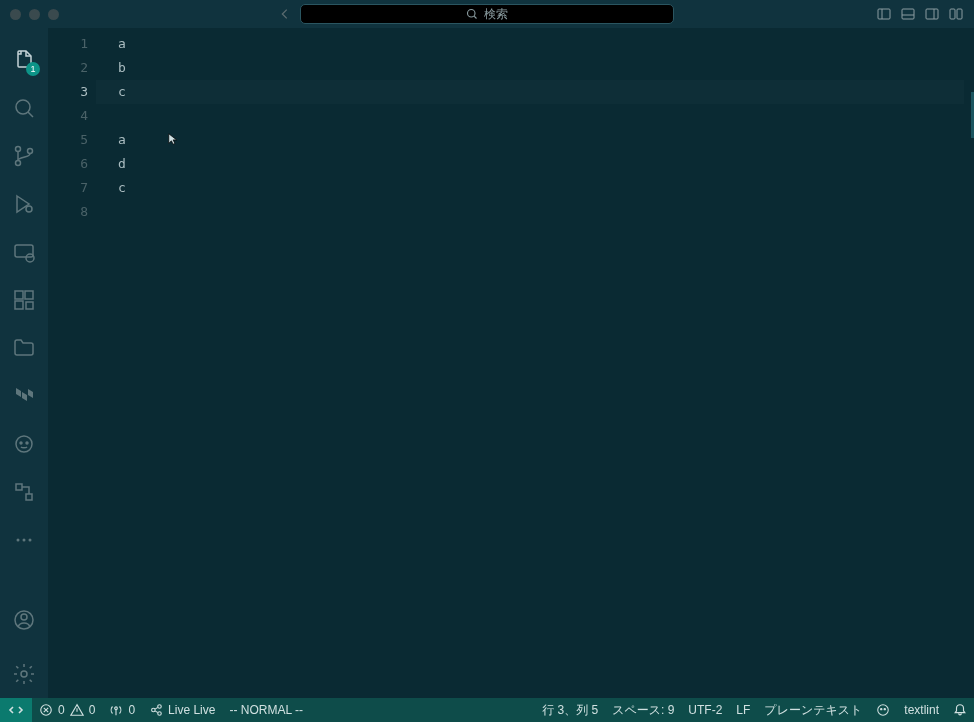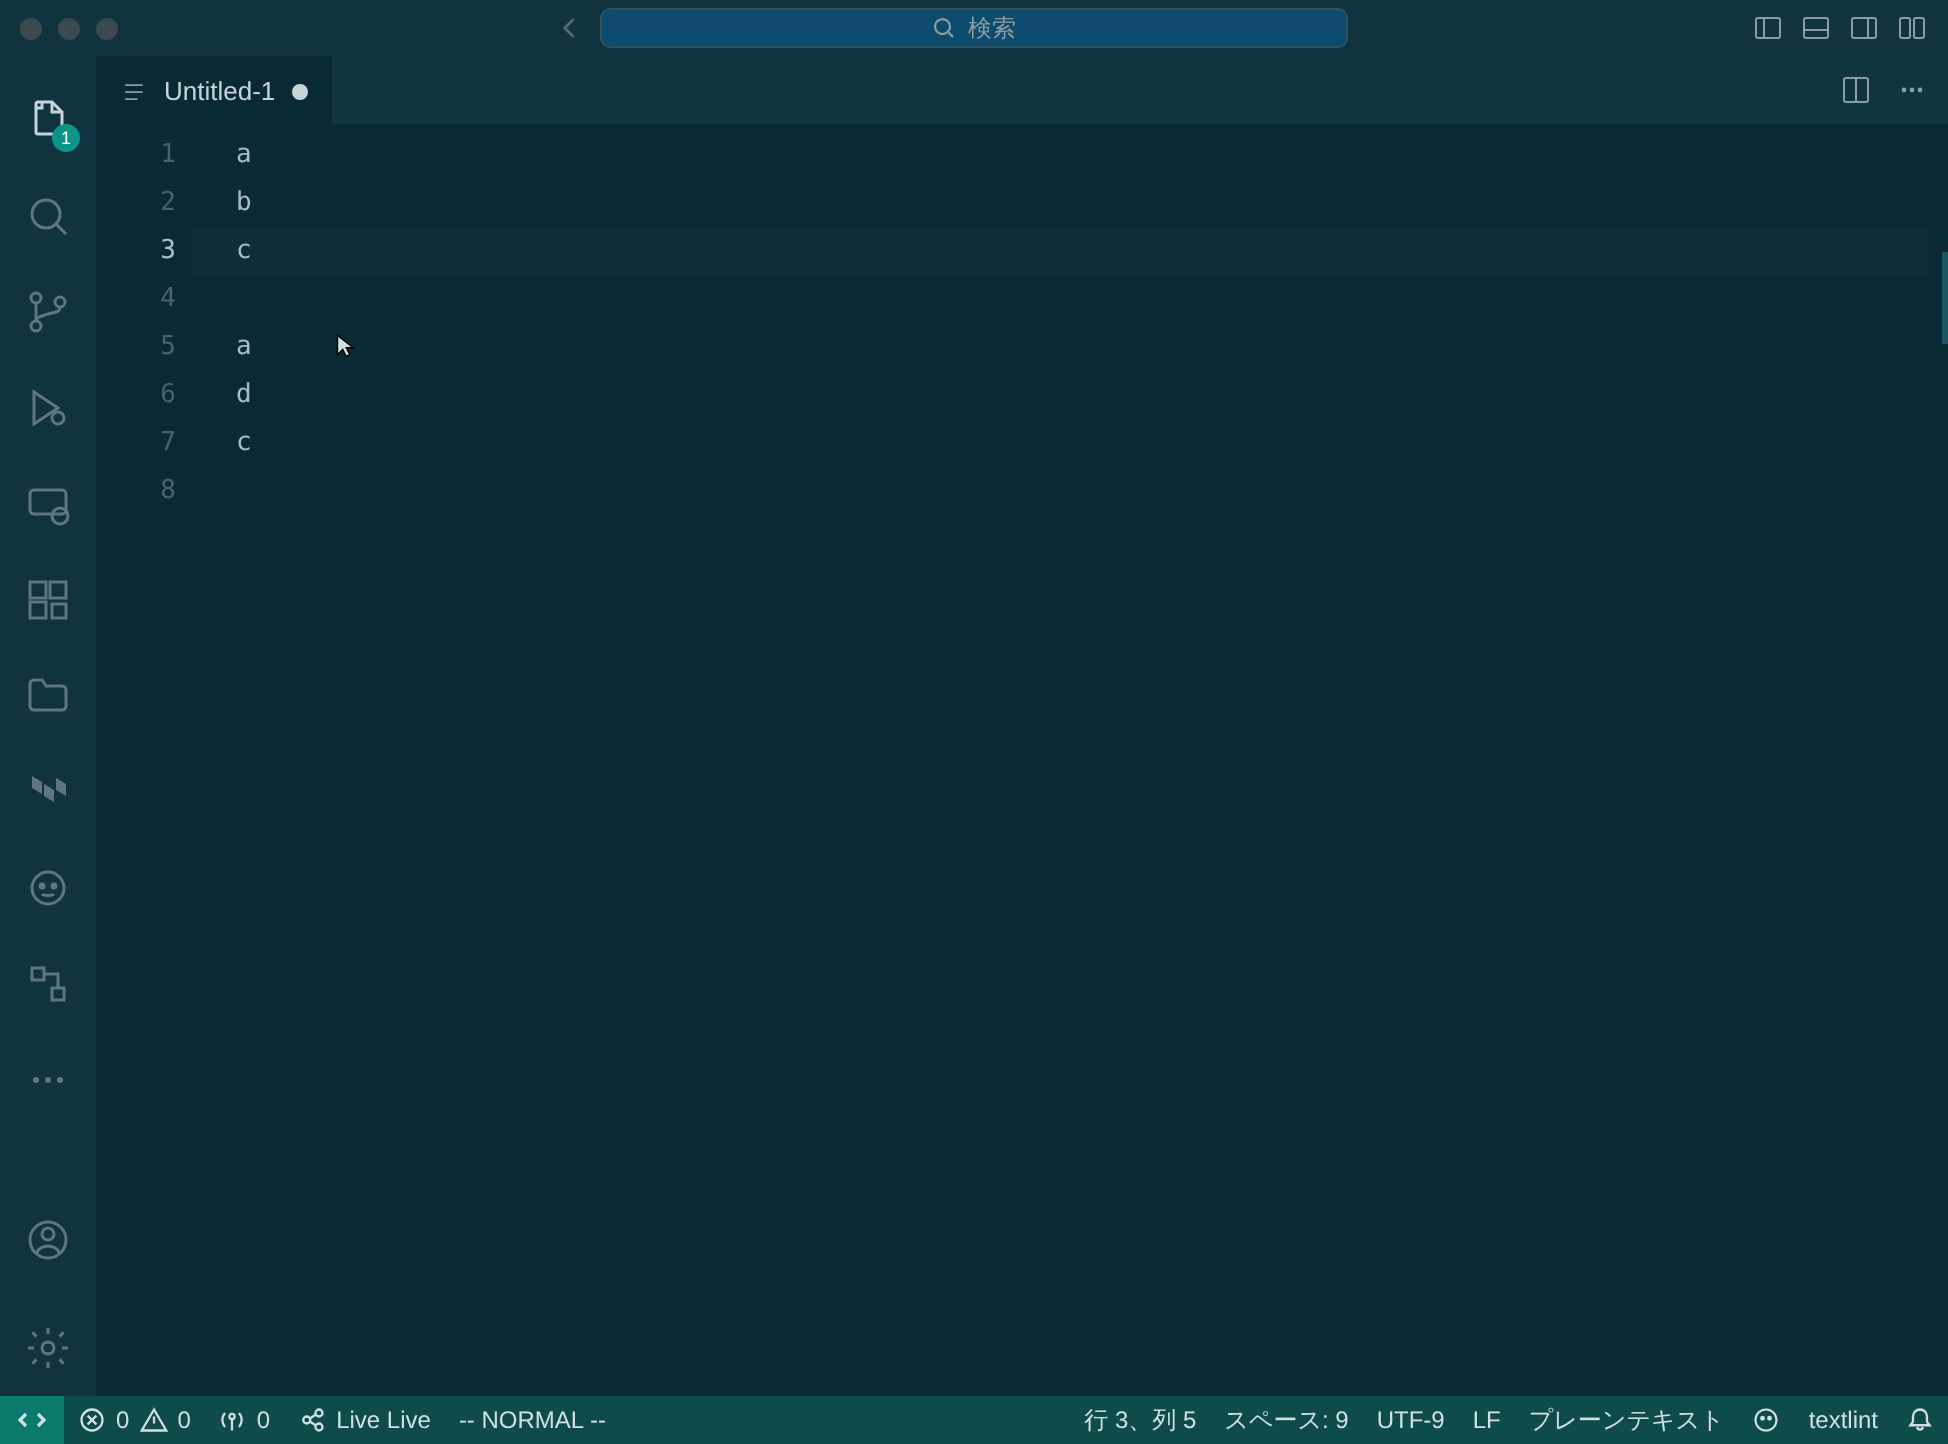--- a/index.html
+++ b/index.html
@@ -22,21 +22,21 @@
     position: relative;
   }
   .traffic-lights { display: flex; gap: 8px; }
   .traffic-lights span { width: 11px; height: 11px; border-radius: 50%; background: #3a4a4e; display:block; }
   .nav-arrows { position: absolute; left: 278px; display: flex; gap: 14px; color: #5a6b6f; }
   .nav-arrows svg { width: 14px; height: 14px; }
   .search-box {
     position: absolute;
     left: 50%; transform: translateX(-50%);
     width: 374px; height: 20px;
-    background: #0c4a6e;
+    background: #000000;
     border: 1px solid #2a5560;
     border-radius: 5px;
     display: flex; align-items: center; justify-content: center;
     gap: 6px; color: #8b9da1; font-size: 12px;
   }
   .titlebar-right { margin-left: auto; display: flex; gap: 8px; color: #8b9da1; }
   .titlebar-right svg { width: 16px; height: 16px; }
   .main { flex: 1; display: flex; min-height: 0; }
   .activity-bar {
     width: 48px;
@@ -253,43 +253,20 @@
     </div>
     <div class="ab-item">
       <svg viewBox="0 0 24 24" fill="none" stroke="currentColor" stroke-width="1.5">
           <circle cx="12" cy="12" r="3"></circle>
           <path d="M12 2v3M12 19v3M4.2 4.2l2.1 2.1M17.7 17.7l2.1 2.1M2 12h3M19 12h3M4.2 19.8l2.1-2.1M17.7 6.3l2.1-2.1"></path>
         </svg>
     </div>
   </div>
 
   <div class="editor-group">
-    <div class="tab-bar">
-      <div class="tab">
-        <span class="tab-icon">
-          <svg width="14" height="14" viewBox="0 0 16 16" fill="none" stroke="currentColor">
-              <path d="M3 4h10M3 8h10M3 12h7"></path>
-            </svg>
-        </span>
-        <span>Untitled-1</span>
-        <span class="dot"></span>
-      </div>
-      <div class="spacer"></div>
-      <div class="tab-actions">
-        <svg viewBox="0 0 16 16" fill="none" stroke="currentColor">
-            <rect x="2" y="2" width="12" height="12" rx="1"></rect>
-            <line x1="8" y1="2" x2="8" y2="14"></line>
-          </svg>
-        <svg viewBox="0 0 16 16" fill="currentColor">
-            <circle cx="4" cy="8" r="1.2"></circle>
-            <circle cx="8" cy="8" r="1.2"></circle>
-            <circle cx="12" cy="8" r="1.2"></circle>
-          </svg>
-      </div>
-    </div>
 
     <div class="editor-pane">
       <div class="line-highlight"></div>
       <div class="gutter">
         <div>1</div>
         <div>2</div>
         <div class="current">3</div>
         <div>4</div>
         <div>5</div>
         <div>6</div>
@@ -351,21 +328,21 @@
     <span>-- NORMAL --</span>
   </div>
   <div class="sb-spacer"></div>
   <div class="sb-item">
     <span>行 3、列 5</span>
   </div>
   <div class="sb-item">
     <span>スペース: 9</span>
   </div>
   <div class="sb-item">
-    <span>UTF-9</span>
+    <span>UTF-2</span>
   </div>
   <div class="sb-item">
     <span>LF</span>
   </div>
   <div class="sb-item">
     <span>プレーンテキスト</span>
   </div>
   <div class="sb-item">
     <svg viewBox="0 0 16 16" fill="none" stroke="currentColor" stroke-width="1.2">
         <circle cx="8" cy="8" r="6"></circle>

